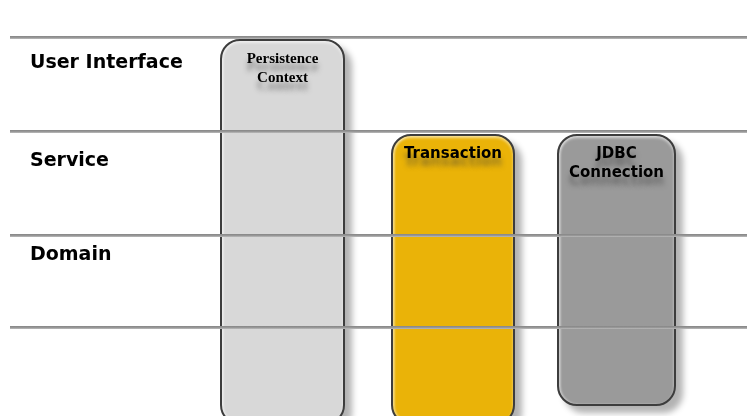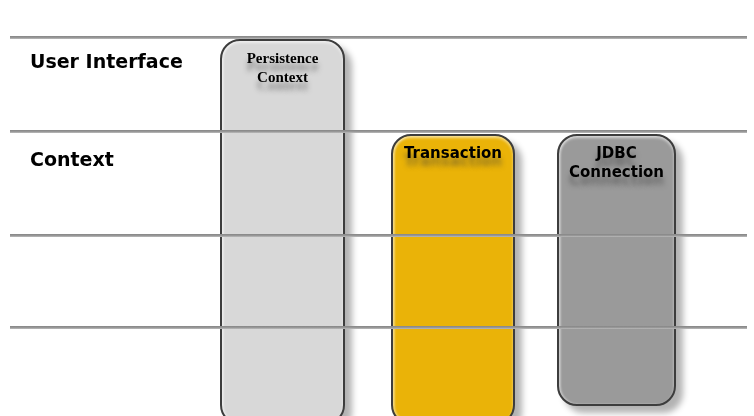--- a/index.html
+++ b/index.html
@@ -65,21 +65,22 @@
 
 <div class="canvas">
 
   <div class="hline" style="top:12px"></div>
   <div class="hline" style="top:106px"></div>
   <div class="hline" style="top:210px"></div>
   <div class="hline" style="top:302px"></div>
   <div class="hline" style="top:403px"></div>
 
   <div class="layer-label" style="top:26px">User Interface</div>
-  <div class="layer-label" style="top:124px">Context</div>
+  <div class="layer-label" style="top:124px">Service</div>
+  <div class="layer-label" style="top:218px">Domain</div>
 
   <div class="scope-box box-persistence" style="background-color: rgb(216, 216, 216);">
     <div class="scope-box-label">Persistence Context</div>
   </div>
 
   <div class="scope-box box-transaction" style="background-color: #eab308;">
     <div class="scope-box-label">Transaction</div>
   </div>
 
   <div class="scope-box box-jdbc" style="background-color: rgb(154, 154, 154);">

